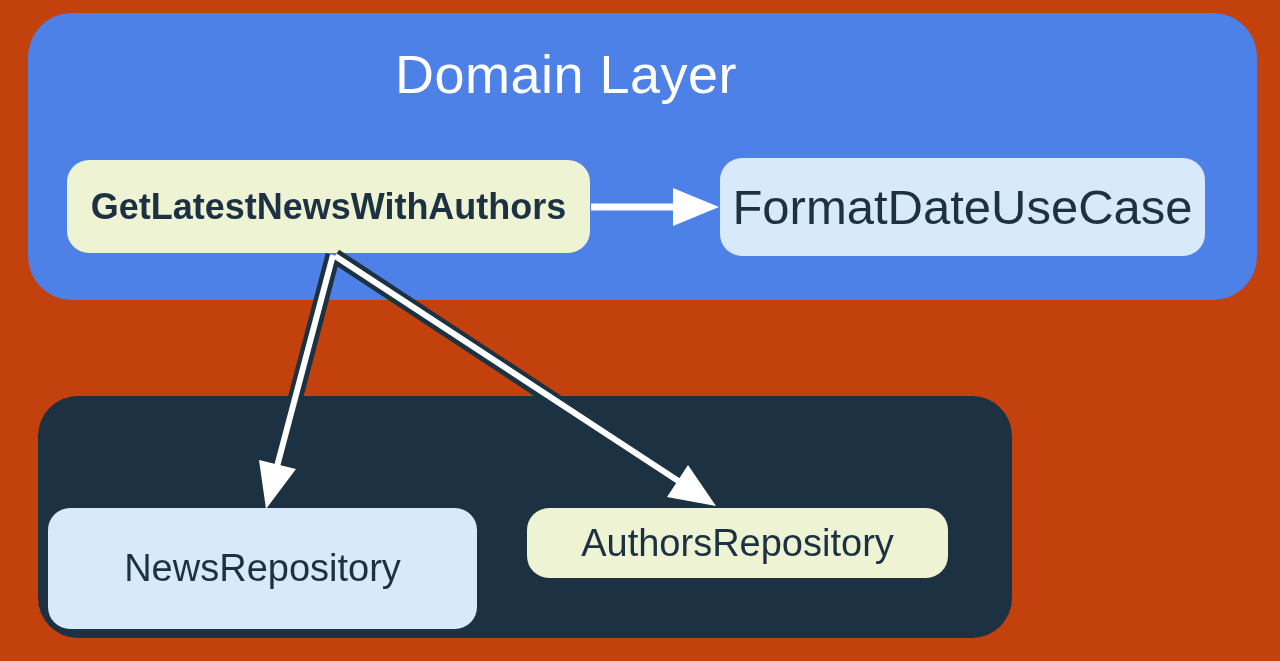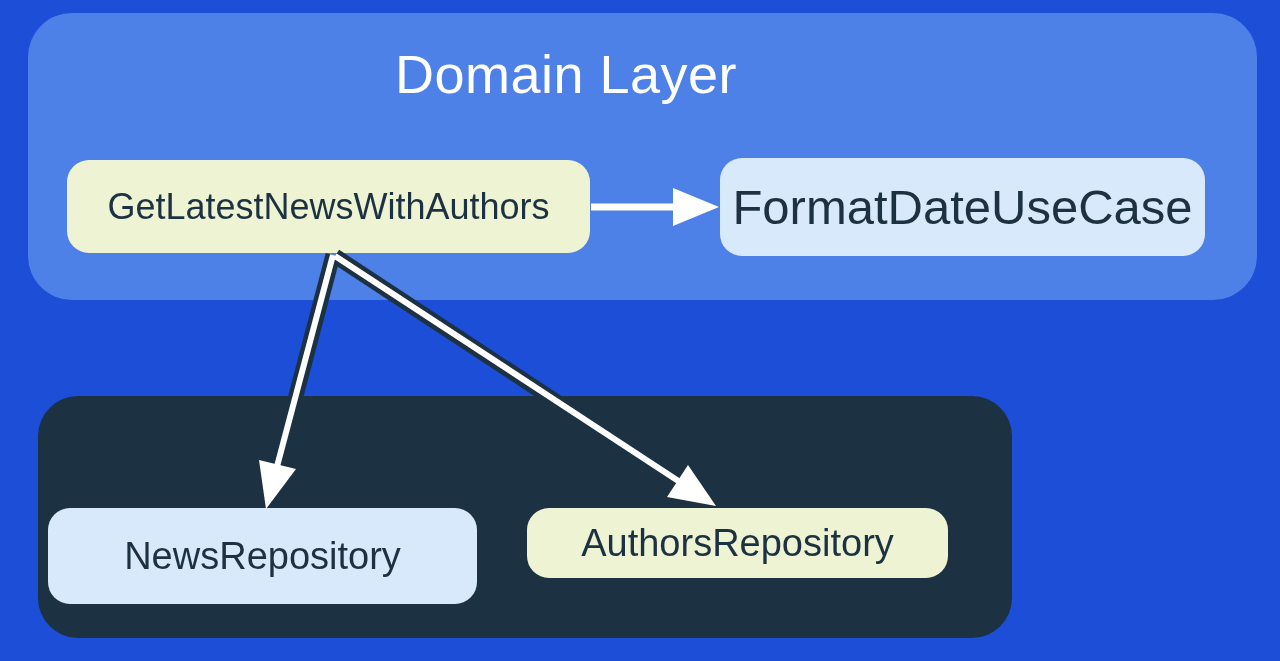--- a/index.html
+++ b/index.html
@@ -1,20 +1,20 @@
 <!DOCTYPE html>
 <html style="--domain-bg: #4E81E8; --data-bg: #1C3242; --accent-cream: #EEF3D3; --accent-light-blue: #D9E9FC; --text-dark: #1C3242; --text-light: #FFFFFF; --arrow-white: #FFFFFF; --arrow-outline: #1C3242;"><head>
 <meta charset="utf-8">
 <style>
   html, body { margin: 0; padding: 0; background: #ffffff; }
   .canvas {
     position: relative;
     width: 1280px;
     height: 661px;
-    background: #1d4ed8;
+    background: #c2410c;
     overflow: hidden;
     font-family: "Liberation Sans", sans-serif;
   }
   .layer { position: absolute; }
   .layer-domain {
     left: 28px; top: 13px; width: 1229px; height: 287px;
     background: var(--domain-bg, #4E81E8);
     border-radius: 44px;
   }
   .layer-data {
@@ -37,23 +37,23 @@
     border-radius: 22px;
     display: flex;
     flex-direction: column;
     align-items: center;
     justify-content: center;
     text-align: center;
     color: var(--text-dark, #1C3242);
   }
   .node-cream { background: var(--accent-cream, #EEF3D3); }
   .node-blue  { background: var(--accent-light-blue, #D9E9FC); }
-  .node-usecase    { left: 67px;  top: 160px; width: 523px; height: 93px; font-size: 36px; line-height: 42px; }
+  .node-usecase    { left: 67px;  top: 160px; width: 523px; height: 93px; font-size: 36px; line-height: 42px; font-weight: bold; }
   .node-formatdate { left: 720px; top: 158px; width: 485px; height: 98px; font-size: 49px; }
-  .node-news       { left: 48px;  top: 508px; width: 429px; height: 96px; font-size: 38px; }
+  .node-news       { left: 48px;  top: 508px; width: 429px; height: 121px; font-size: 38px; }
   .node-authors    { left: 527px; top: 508px; width: 421px; height: 70px; font-size: 38px; }
   svg.arrows {
     position: absolute;
     left: 0; top: 0;
     width: 1280px; height: 661px;
     pointer-events: none;
     z-index: 10;
   }
   .arrow-outline { stroke: var(--arrow-outline, #1C3242); stroke-width: 15; fill: none; stroke-linecap: butt; }
   .arrow-core    { stroke: var(--arrow-white, #ffffff);  stroke-width: 6;  fill: none; stroke-linecap: butt; }

